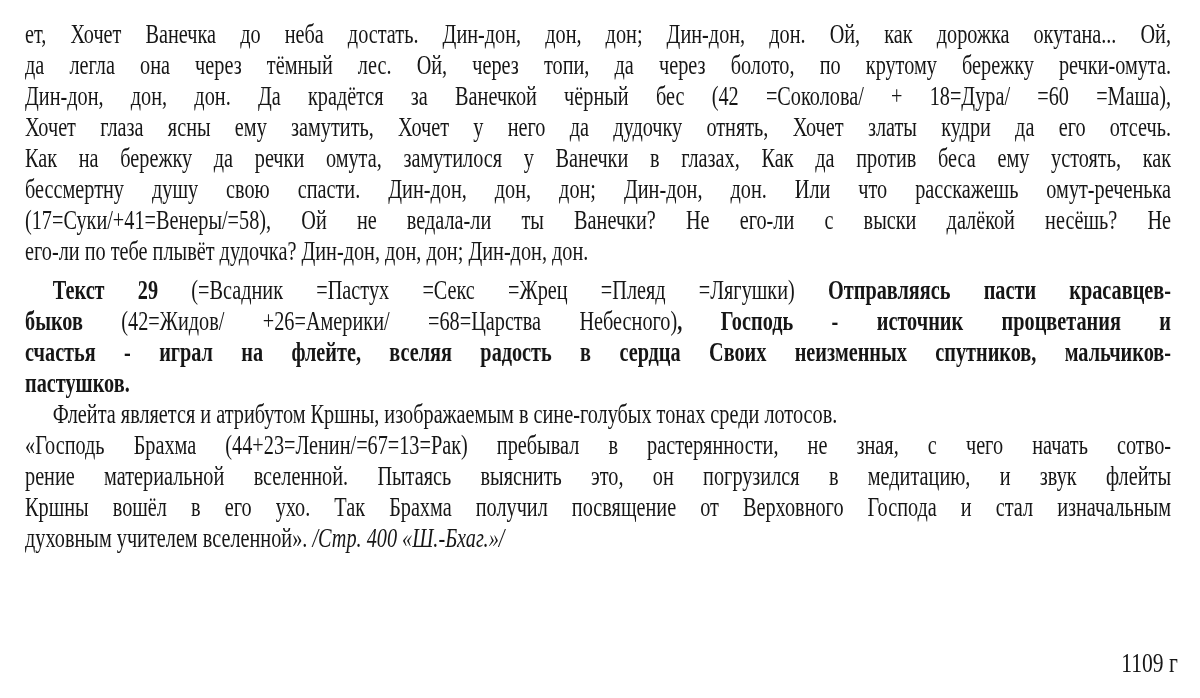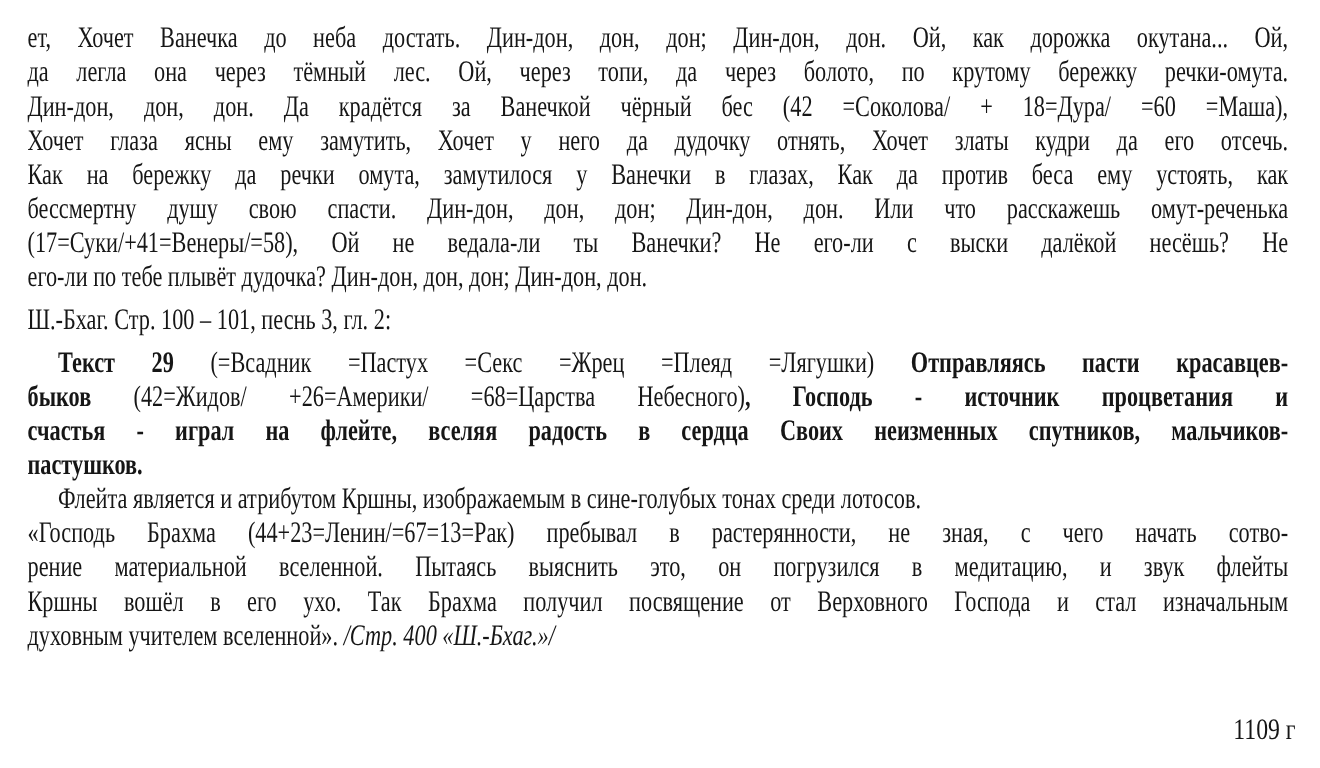--- a/index.html
+++ b/index.html
@@ -63,23 +63,20 @@
         <div class="line just"><span class="seg regular">ет, Хочет Ванечка до неба достать. Дин-дон, дон, дон; Дин-дон, дон. Ой, как дорожка окутана... Ой,</span></div>
         <div class="line just"><span class="seg regular">да легла она через тёмный лес. Ой, через топи, да через болото, по крутому бережку речки-омута.</span></div>
         <div class="line just"><span class="seg regular">Дин-дон, дон, дон. Да крадётся за Ванечкой чёрный бес (42 =Соколова/ + 18=Дура/ =60 =Маша),</span></div>
         <div class="line just"><span class="seg regular">Хочет глаза ясны ему замутить, Хочет у него да дудочку отнять, Хочет златы кудри да его отсечь.</span></div>
         <div class="line just"><span class="seg regular">Как на бережку да речки омута, замутилося у Ванечки в глазах, Как да против беса ему устоять, как</span></div>
         <div class="line just"><span class="seg regular">бессмертну душу свою спасти. Дин-дон, дон, дон; Дин-дон, дон. Или что расскажешь омут-реченька</span></div>
         <div class="line just"><span class="seg regular">(17=Суки/+41=Венеры/=58), Ой не ведала-ли ты Ванечки? Не его-ли с выски далёкой несёшь? Не</span></div>
         <div class="line"><span class="seg regular">его-ли по тебе плывёт дудочка? Дин-дон, дон, дон; Дин-дон, дон.</span></div>
       </div>
       <div class="para space-before">
-        <div class="line"><span class="seg regular">Ш.-Бхаг. Стр. 100 – 101, песнь 3, гл. 2:</span></div>
-      </div>
-      <div class="para space-before">
         <div class="line just indent"><span class="seg bold">Текст 29 </span><span class="seg regular">(=Всадник =Пастух =Секс =Жрец =Плеяд =Лягушки) </span><span class="seg bold">Отправляясь пасти красавцев-</span></div>
         <div class="line just"><span class="seg bold">быков </span><span class="seg regular">(42=Жидов/ +26=Америки/ =68=Царства Небесного)</span><span class="seg bold">, Господь - источник процветания и</span></div>
         <div class="line just"><span class="seg bold">счастья - играл на флейте, вселяя радость в сердца Своих неизменных спутников, мальчиков-</span></div>
         <div class="line"><span class="seg bold">пастушков.</span></div>
       </div>
       <div class="para">
         <div class="line indent"><span class="seg regular">Флейта является и атрибутом Кршны, изображаемым в сине-голубых тонах среди лотосов.</span></div>
         <div class="line just"><span class="seg regular">«Господь Брахма (44+23=Ленин/=67=13=Рак) пребывал в растерянности, не зная, с чего начать сотво-</span></div>
         <div class="line just"><span class="seg regular">рение материальной вселенной. Пытаясь выяснить это, он погрузился в медитацию, и звук флейты</span></div>
         <div class="line just"><span class="seg regular">Кршны вошёл в его ухо. Так Брахма получил посвящение от Верховного Господа и стал изначальным</span></div>

